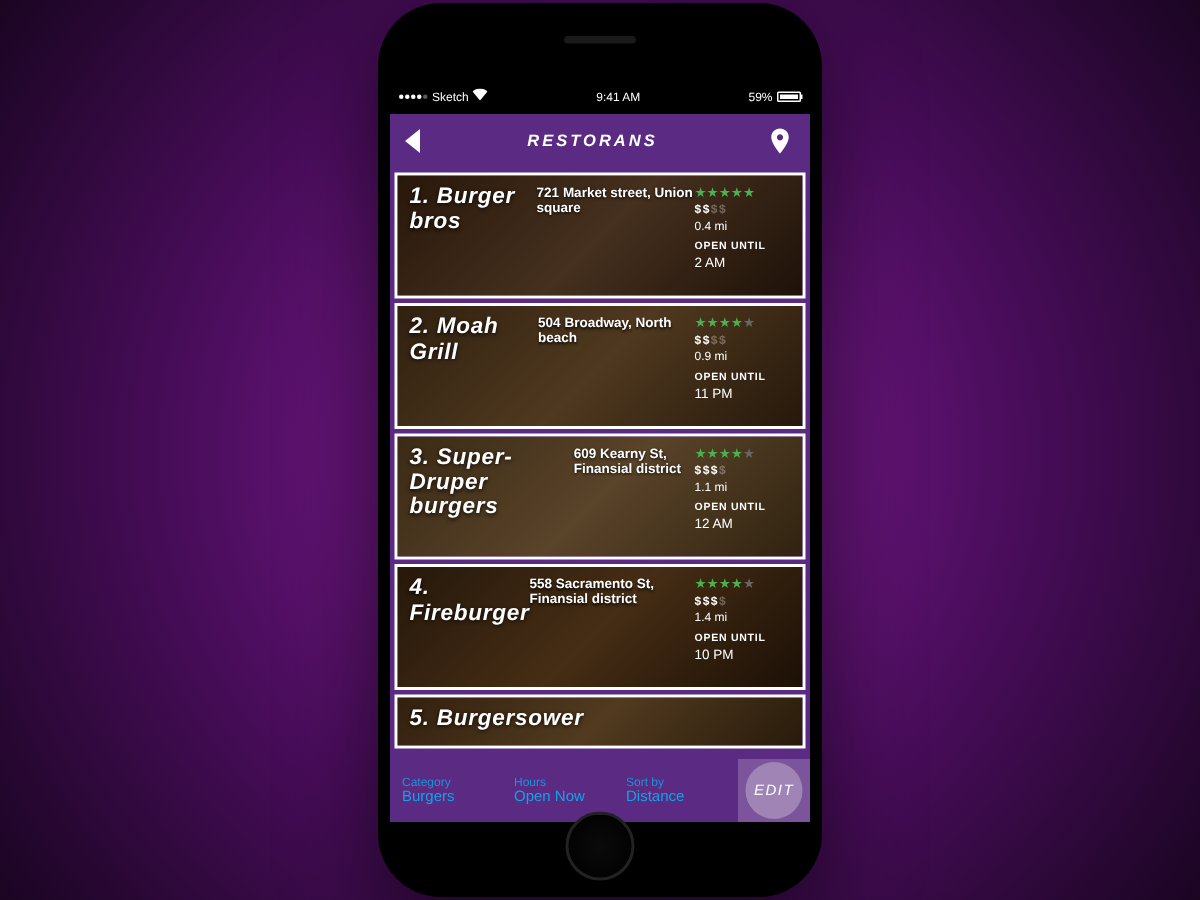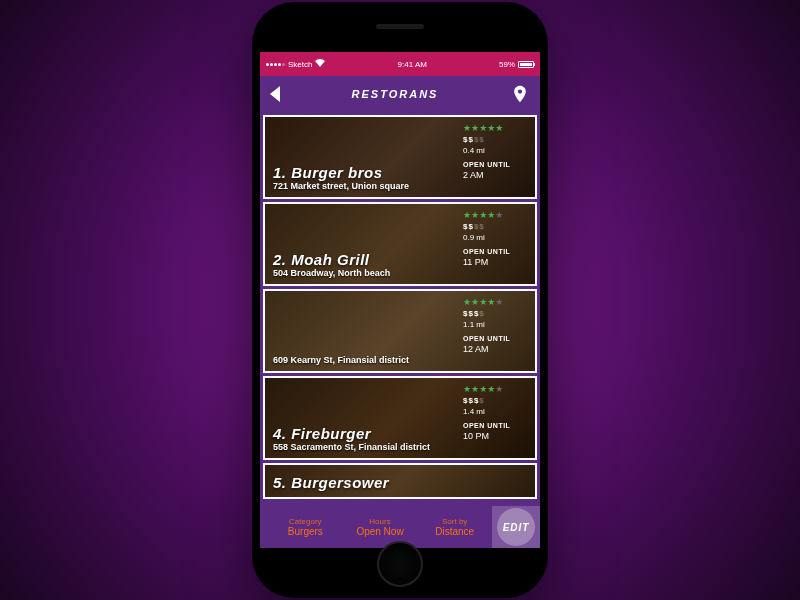--- a/index.html
+++ b/index.html
@@ -1,58 +1,58 @@
 <!DOCTYPE html>
 <html><head>
 <meta charset="utf-8">
 <style>
 *{margin:0;padding:0;box-sizing:border-box;font-family:-apple-system,BlinkMacSystemFont,sans-serif}
 body{width:800px;height:600px;background:radial-gradient(circle at center,#8a1f9c 0%,#4a0d5c 55%,#1a0522 100%);display:flex;align-items:center;justify-content:center;overflow:hidden}
 .phone{width:296px;height:596px;background:#000;border-radius:42px;padding:8px;box-shadow:0 20px 60px rgba(0,0,0,.6);position:relative}
 .phone::before{content:"";position:absolute;top:22px;left:50%;transform:translateX(-50%);width:48px;height:5px;background:#1a1a1a;border-radius:3px}
 .phone::after{content:"";position:absolute;bottom:11px;left:50%;transform:translateX(-50%);width:42px;height:42px;border:2px solid #222;border-radius:50%;background:radial-gradient(circle,#0a0a0a,#000)}
 .screen{width:100%;height:496px;margin-top:42px;background:#5b2a82;overflow:hidden;position:relative}
-.statusbar{height:16px;background:#be185d;color:#fff;font-size:8px;display:flex;justify-content:space-between;align-items:center;padding:12px 6px}
+.statusbar{height:16px;background:#000000;color:#fff;font-size:8px;display:flex;justify-content:space-between;align-items:center;padding:12px 6px}
 .sb-left,.sb-right{display:flex;align-items:center;gap:3px}
 .dots{display:flex;gap:1px}
 .dot{width:3px;height:3px;border-radius:50%;background:#fff}
 .dot.off{background:rgba(255,255,255,.35)}
 .batt{width:16px;height:7px;border:1px solid #fff;border-radius:1px;position:relative}
 .batt::after{content:"";position:absolute;right:-2px;top:1px;width:1px;height:3px;background:#fff}
 .batt-fill{position:absolute;inset:1px;background:#fff}
 .header{height:36px;background:#5b2a82;display:flex;align-items:center;justify-content:space-between;padding:0 10px}
 .back{width:0;height:0;border-right:10px solid #fff;border-top:8px solid transparent;border-bottom:8px solid transparent}
 .title{color:#fff;font-weight:900;font-size:11px;letter-spacing:2px;font-style:italic;font-family:Impact,'Arial Black',sans-serif}
 .pin{width:20px;height:20px;position:relative}
 .pin svg{width:100%;height:100%;fill:#fff}
 .list{background:#5b2a82;height:calc(100% - 52px - 42px);overflow:hidden;padding:3px}
 .card{height:84px;margin-bottom:3px;position:relative;border:2px solid #fff;overflow:hidden}
 .card-bg{position:absolute;inset:0;background:linear-gradient(135deg,#3d2410,#6b4a2f,#2d1a0c);filter:brightness(.65)}
 .card:nth-child(2) .card-bg{background:linear-gradient(135deg,#4a3218,#7a5730,#3a2510)}
 .card:nth-child(3) .card-bg{background:linear-gradient(135deg,#5a4020,#8a6840,#4a3518)}
 .card:nth-child(4) .card-bg{background:linear-gradient(135deg,#3a2510,#6b4520,#2a1808)}
 .card:nth-child(5) .card-bg{background:linear-gradient(135deg,#4d3015,#7d5a30,#3d2810)}
 .card-content{position:absolute;inset:0;padding:6px 8px;display:flex;color:#fff}
-.card-main{flex:1;display:flex;flex-direction:column;justify-content:flex-end}
+.card-main{flex:1;display:flex;justify-content:flex-start}
 .card-name{font-weight:900;font-size:15px;font-style:italic;font-family:Impact,'Arial Black',sans-serif;letter-spacing:.5px;text-shadow:0 1px 3px rgba(0,0,0,.8);line-height:1.1;max-width:150px}
 .card-addr{font-size:9px;font-weight:700;text-shadow:0 1px 2px rgba(0,0,0,.9)}
 .card-side{width:64px;display:flex;flex-direction:column;gap:2px;font-size:8px}
 .stars{display:flex;gap:0}
 .star{font-size:9px;color:#4caf50}
 .star.off{color:#666}
 .price{font-weight:bold;letter-spacing:1px}
 .dist{font-size:8px}
 .hrlbl{font-size:7px;font-weight:bold;margin-top:4px;letter-spacing:.5px}
 .hrval{font-size:9px}
 .footer{position:absolute;bottom:0;left:0;right:0;height:42px;background:#5b2a82;display:flex;align-items:center;padding:0 0 0 8px}
-.fcol{flex:1;color:#f97316;text-align:center}
+.fcol{flex:1;color:#0ea5e9;}
 .flbl{font-size:8px;opacity:.85}
 .fval{font-size:10px;font-weight:normal}
 .editbtn{width:48px;height:42px;background:rgba(255,255,255,.2);display:flex;align-items:center;justify-content:center;position:relative}
-.editcircle{width:38px;height:38px;background:rgba(200,180,210,.5);border-radius:50%;display:flex;align-items:center;justify-content:center;color:#fff;font-size:10px;font-weight:700;font-style:italic;font-family:Impact,'Arial Black',sans-serif;letter-spacing:1px}
+.editcircle{width:38px;height:38px;background:rgba(200,180,210,.5);border-radius:50%;display:flex;align-items:center;justify-content:center;color:#fff;font-size:10px;font-weight:400;font-style:italic;font-family:Impact,'Arial Black',sans-serif;letter-spacing:1px}
 .card.partial{height:36px}
 </style>
 </head>
 <body>
 
 <div class="phone">
 <div class="screen">
 
 <div class="statusbar">
   <div class="sb-left">
@@ -131,20 +131,21 @@
               <div class="dist">0.9 mi</div>
               <div class="hrlbl">OPEN UNTIL</div>
               <div class="hrval">11 PM</div>
             </div>
           </div>
         </div>
         <div class="card">
           <div class="card-bg"></div>
           <div class="card-content">
             <div class="card-main">
+              <div class="card-name">3. Super-Druper burgers</div>
               <div class="card-addr">609 Kearny St, Finansial district</div>
             </div>
             <div class="card-side">
               <div class="stars">
                 <span class="star">★</span>
                 <span class="star">★</span>
                 <span class="star">★</span>
                 <span class="star">★</span>
                 <span class="star off">★</span>
               </div>

